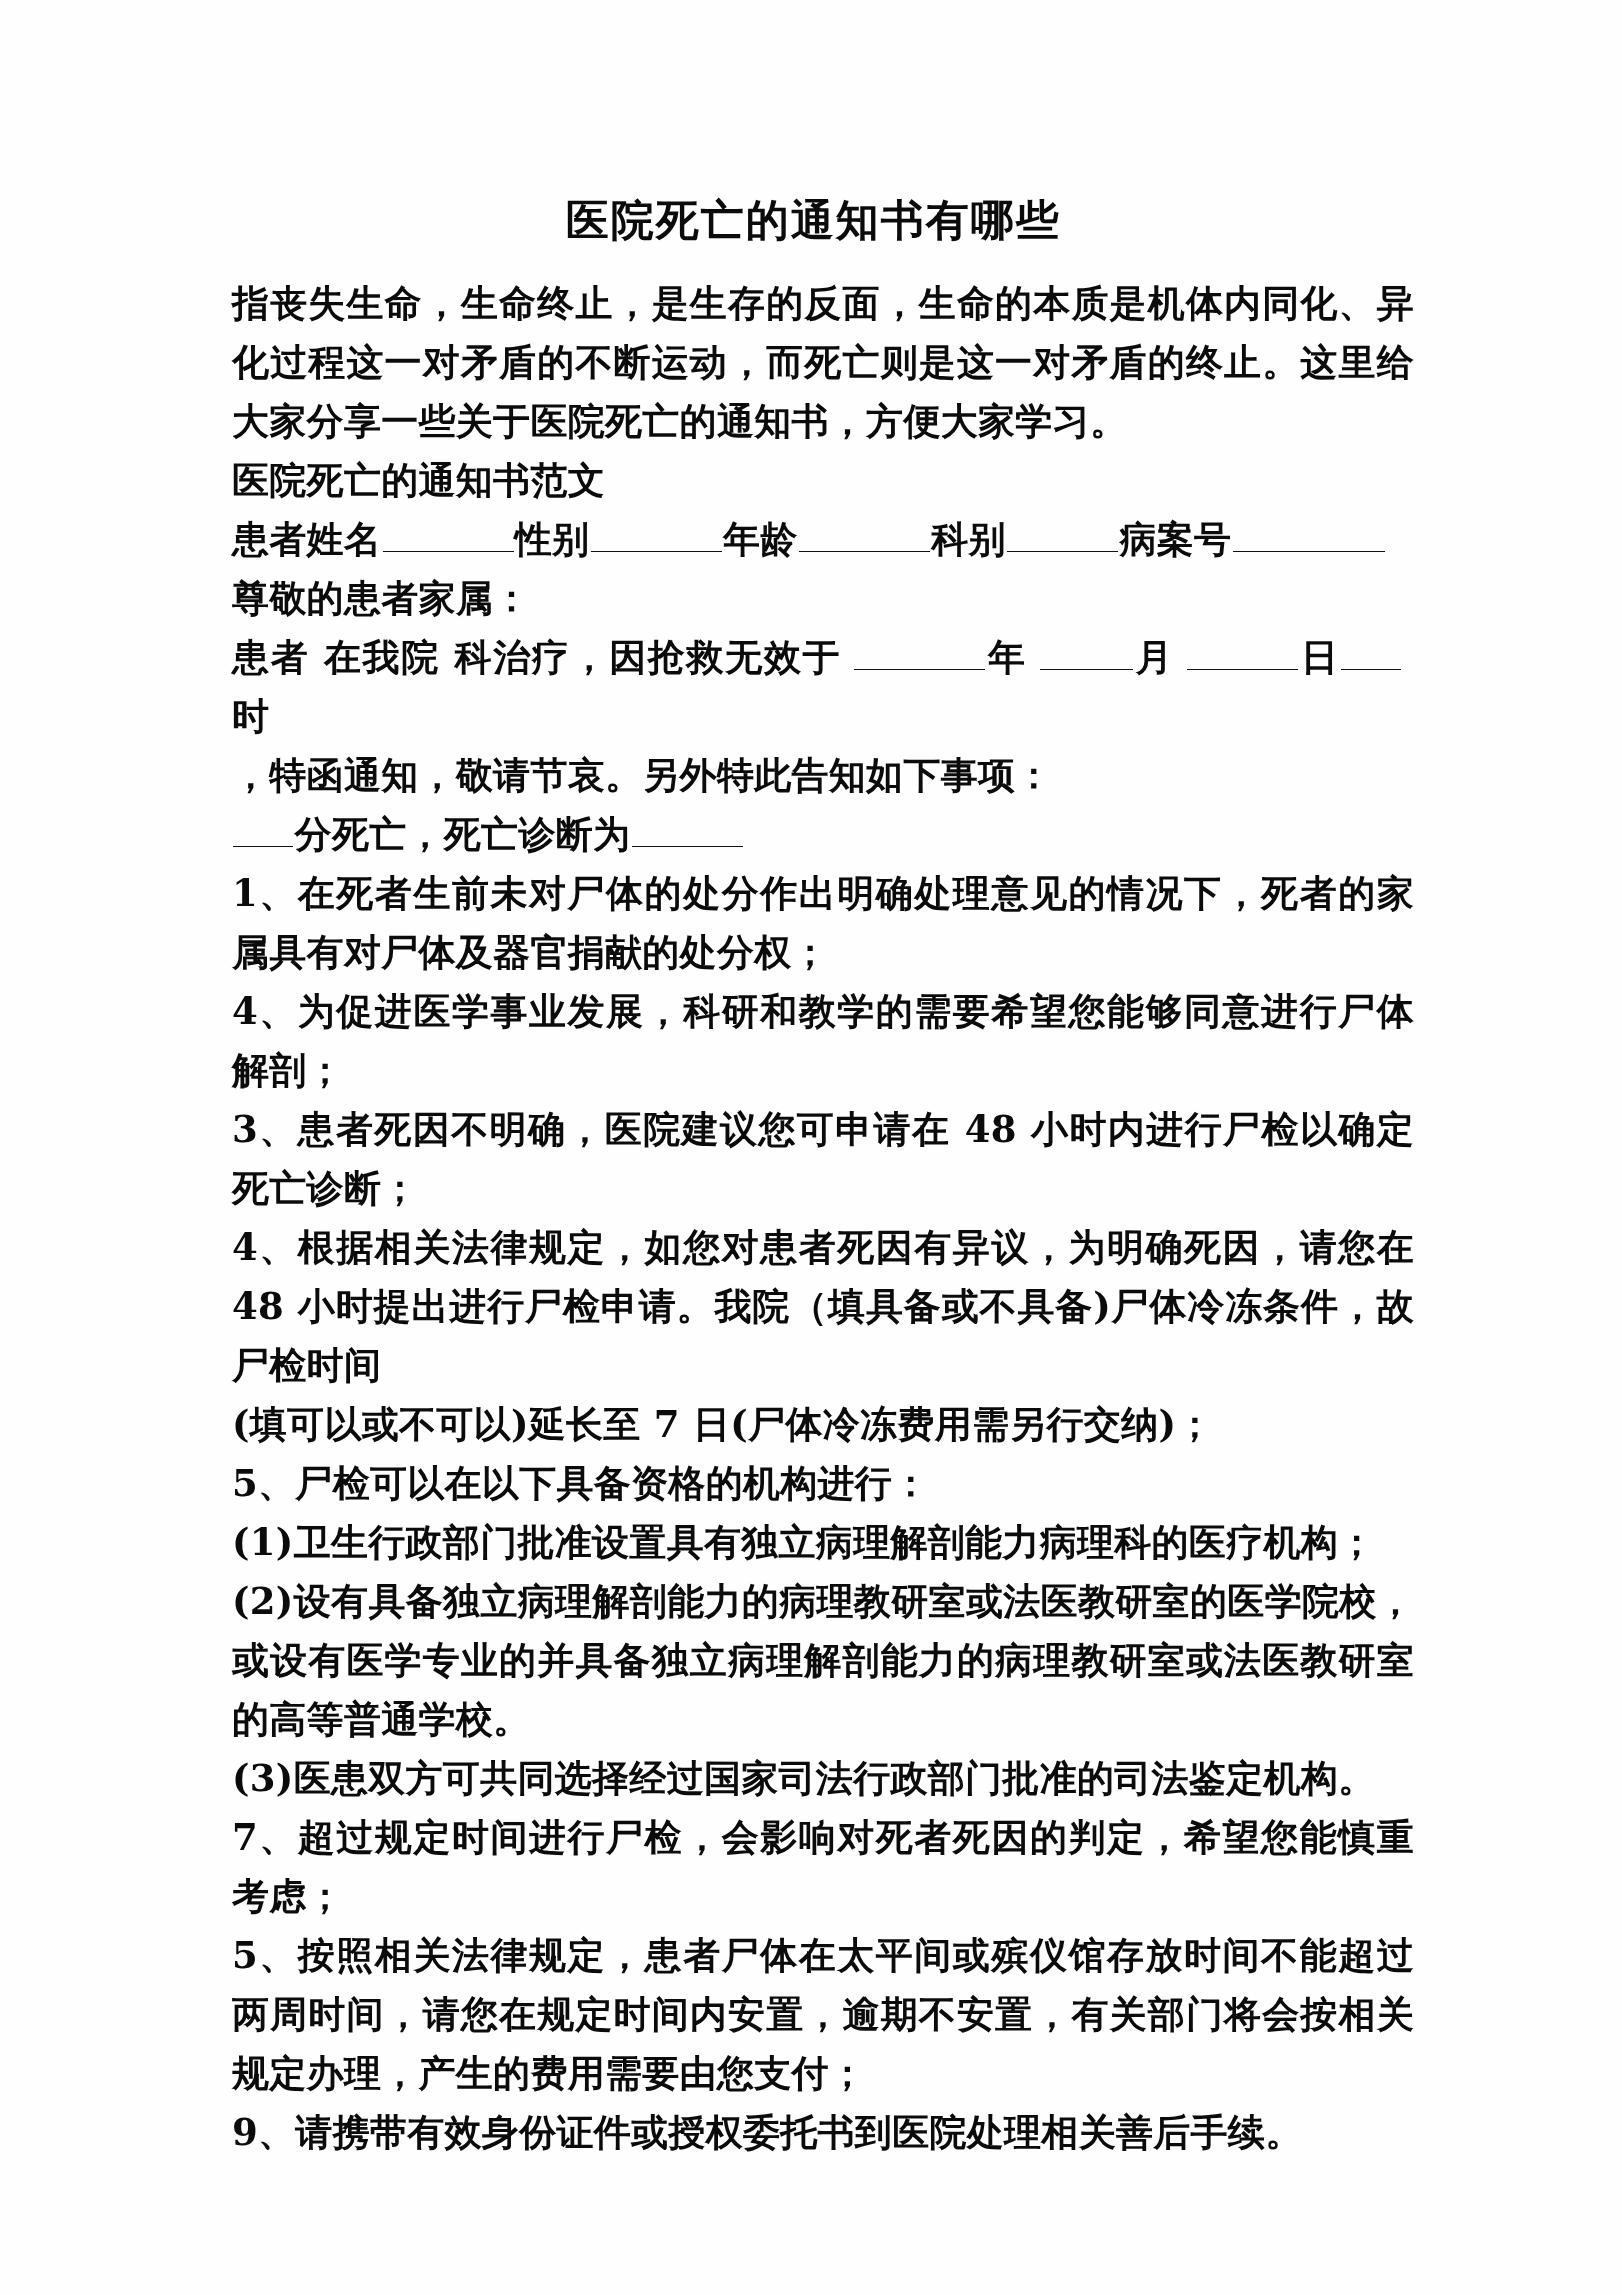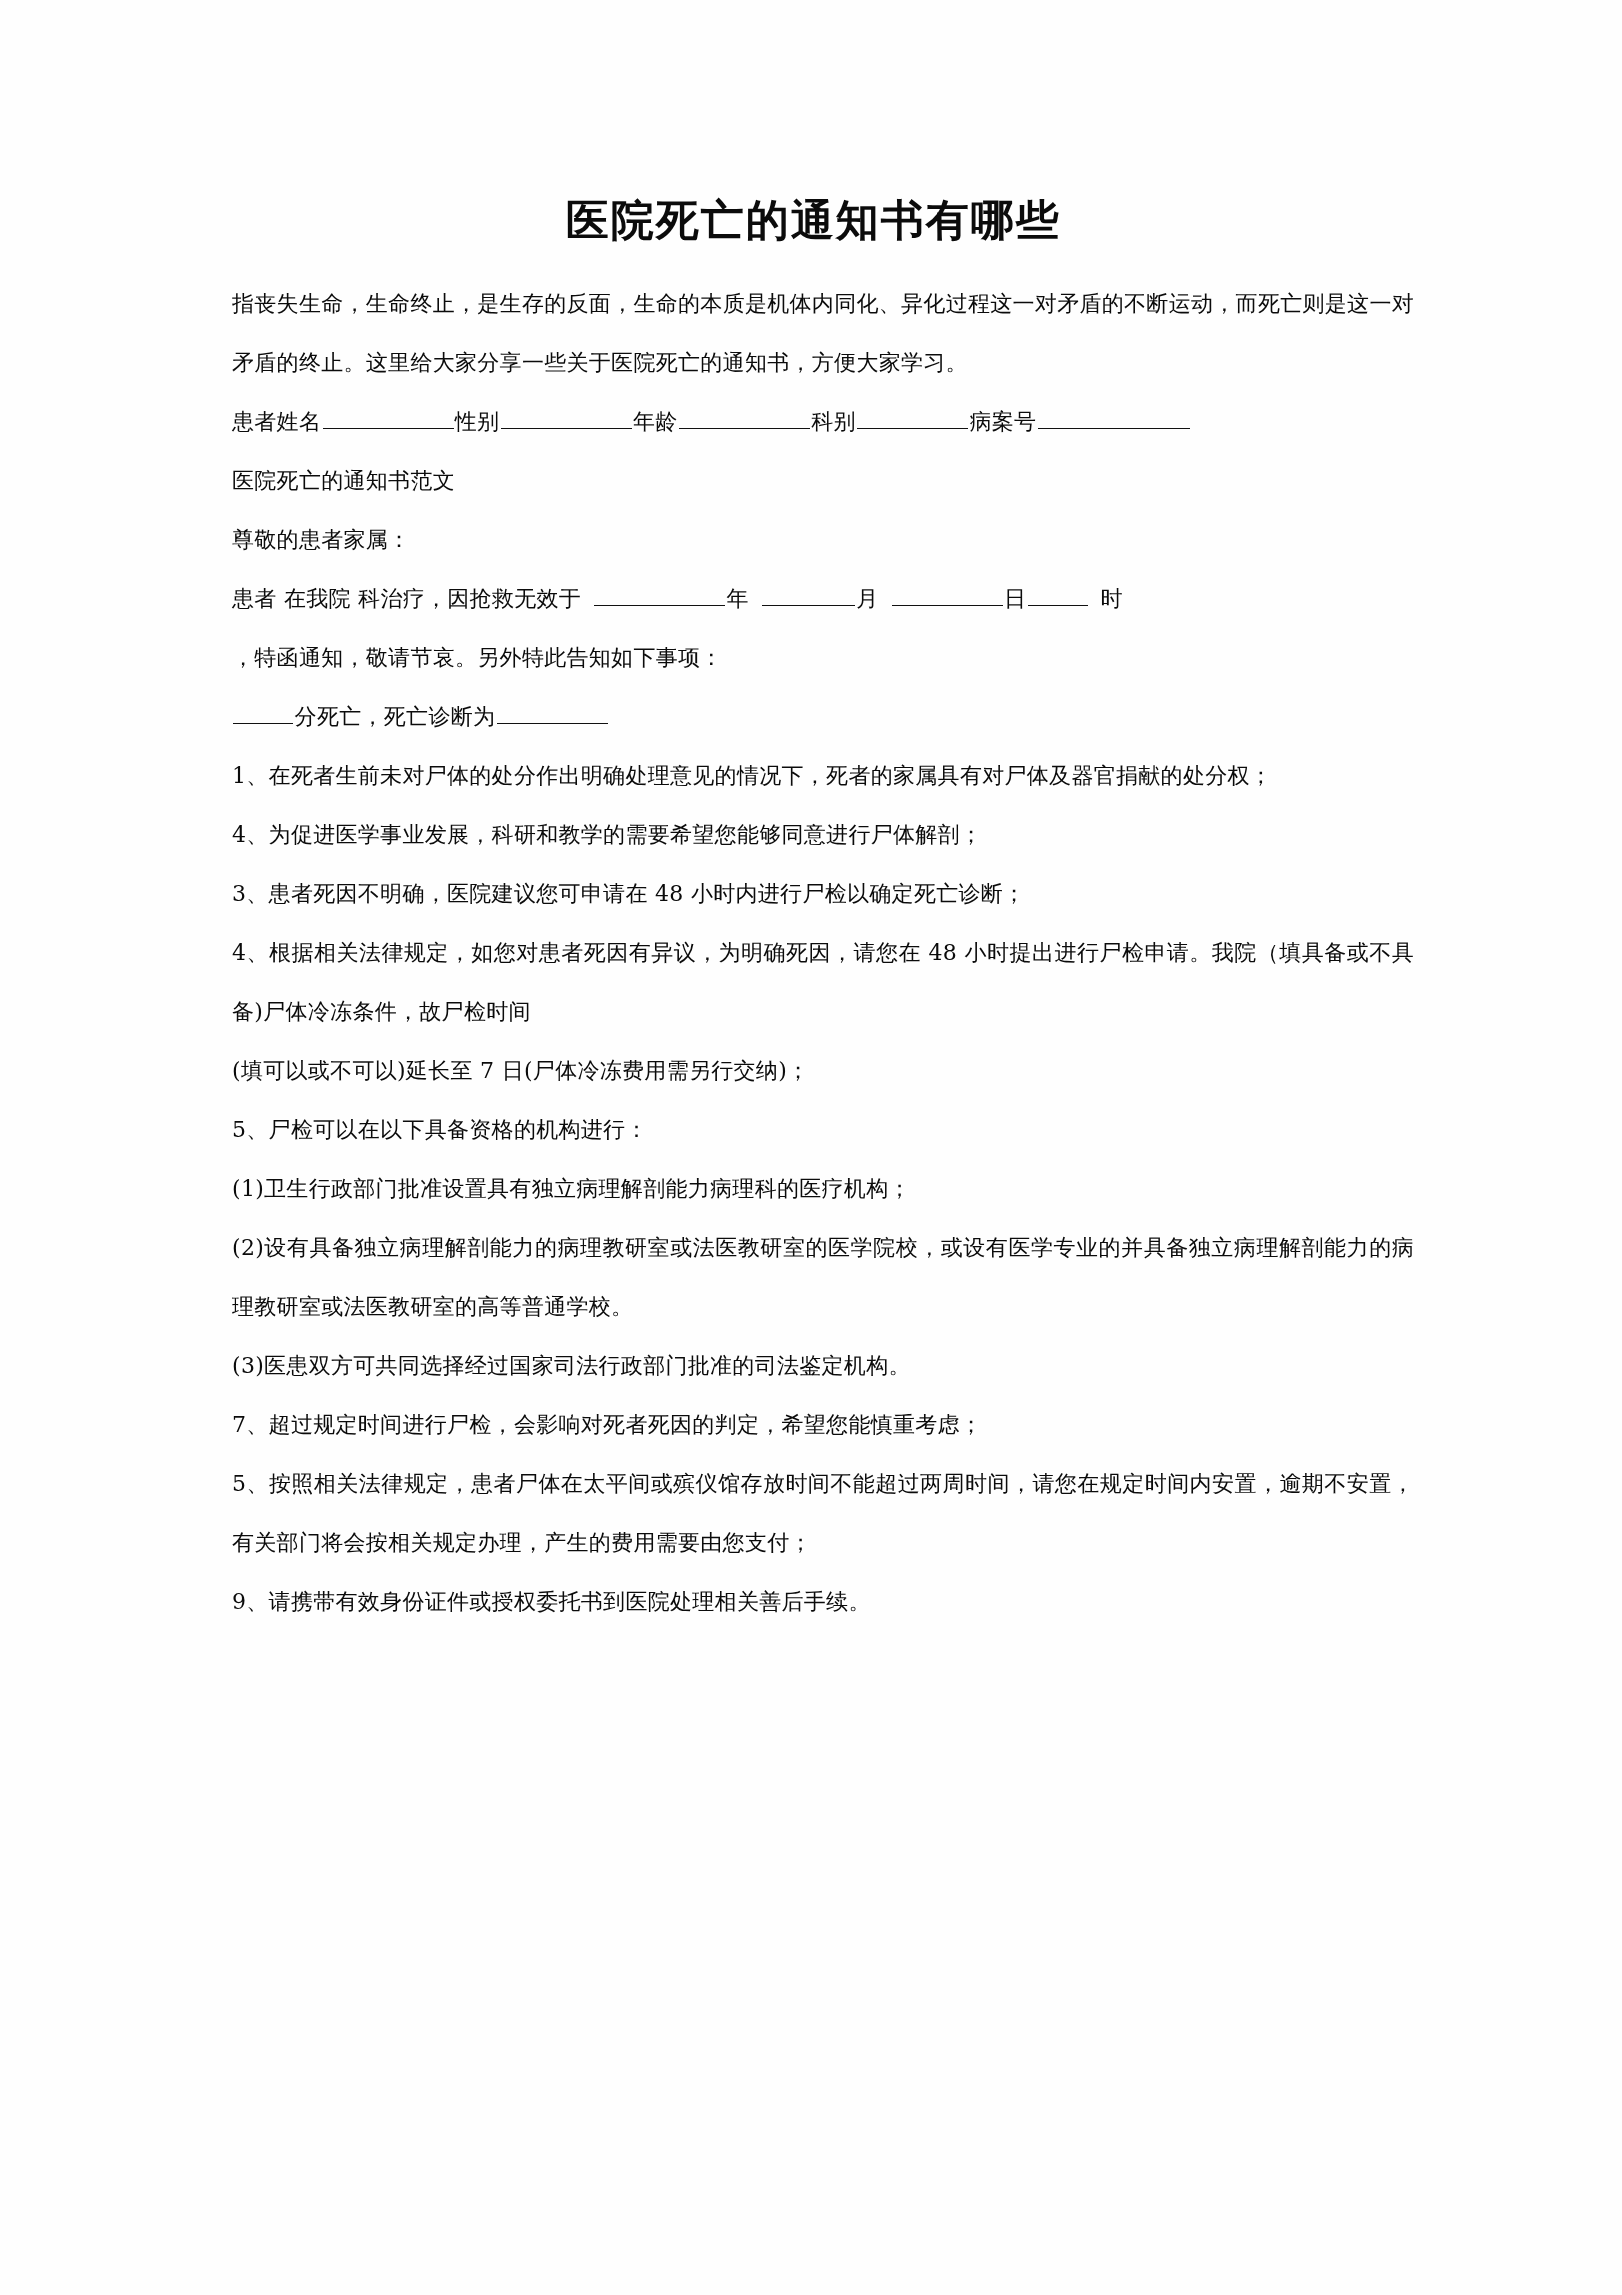--- a/index.html
+++ b/index.html
@@ -23,25 +23,26 @@
     font-size: 43px;
     font-weight: bold;
     text-align: center;
     letter-spacing: 2px;
     line-height: 1.15;
     margin: 0 0 29px 0;
     padding-right: 19.6px;
   }
 
   .body-block {
-    font-size: 22px;
+    font-size: 37px;
     line-height: 59px;
     letter-spacing: 0.3px;
     text-align: justify;
     text-justify: inter-ideograph;
+    font-weight: bold;
   }
 
   .para {
     margin: 0;
     text-indent: 0;
   }
 
   
   .blank {
     display: inline-block;
@@ -62,23 +63,23 @@
 <body>
 
 <div class="page">
 
   <h1 class="doc-title">医院死亡的通知书有哪些</h1>
 
   <div class="body-block">
 
     <p class="para">指丧失生命，生命终止，是生存的反面，生命的本质是机体内同化、异化过程这一对矛盾的不断运动，而死亡则是这一对矛盾的终止。这里给大家分享一些关于医院死亡的通知书，方便大家学习。</p>
 
+    <p class="para">医院死亡的通知书范文</p>
+
     <p class="para"><span>患者姓名</span><span class="blank w6"></span><span>性别</span><span class="blank w6"></span><span>年龄</span><span class="blank w6"></span><span>科别</span><span class="blank w5"></span><span>病案号</span><span class="blank w7"></span></p>
-
-    <p class="para">医院死亡的通知书范文</p>
 
     <p class="para">尊敬的患者家属：</p>
 
     <p class="para"><span>患者 在我院 科治疗，因抢救无效于</span><span class="nbsp-gap"></span><span class="blank w6"></span><span>年</span><span class="nbsp-gap"></span><span class="blank w4"></span><span>月</span><span class="nbsp-gap"></span><span class="blank w5"></span><span>日</span><span class="blank w2"></span><span class="nbsp-gap"></span><span>时</span></p>
 
     <p class="para">，特函通知，敬请节哀。另外特此告知如下事项：</p>
 
     <p class="para"><span class="blank w2"></span><span>分死亡，死亡诊断为</span><span class="blank w5"></span></p>
 
     <p class="para">1、在死者生前未对尸体的处分作出明确处理意见的情况下，死者的家属具有对尸体及器官捐献的处分权；</p>

